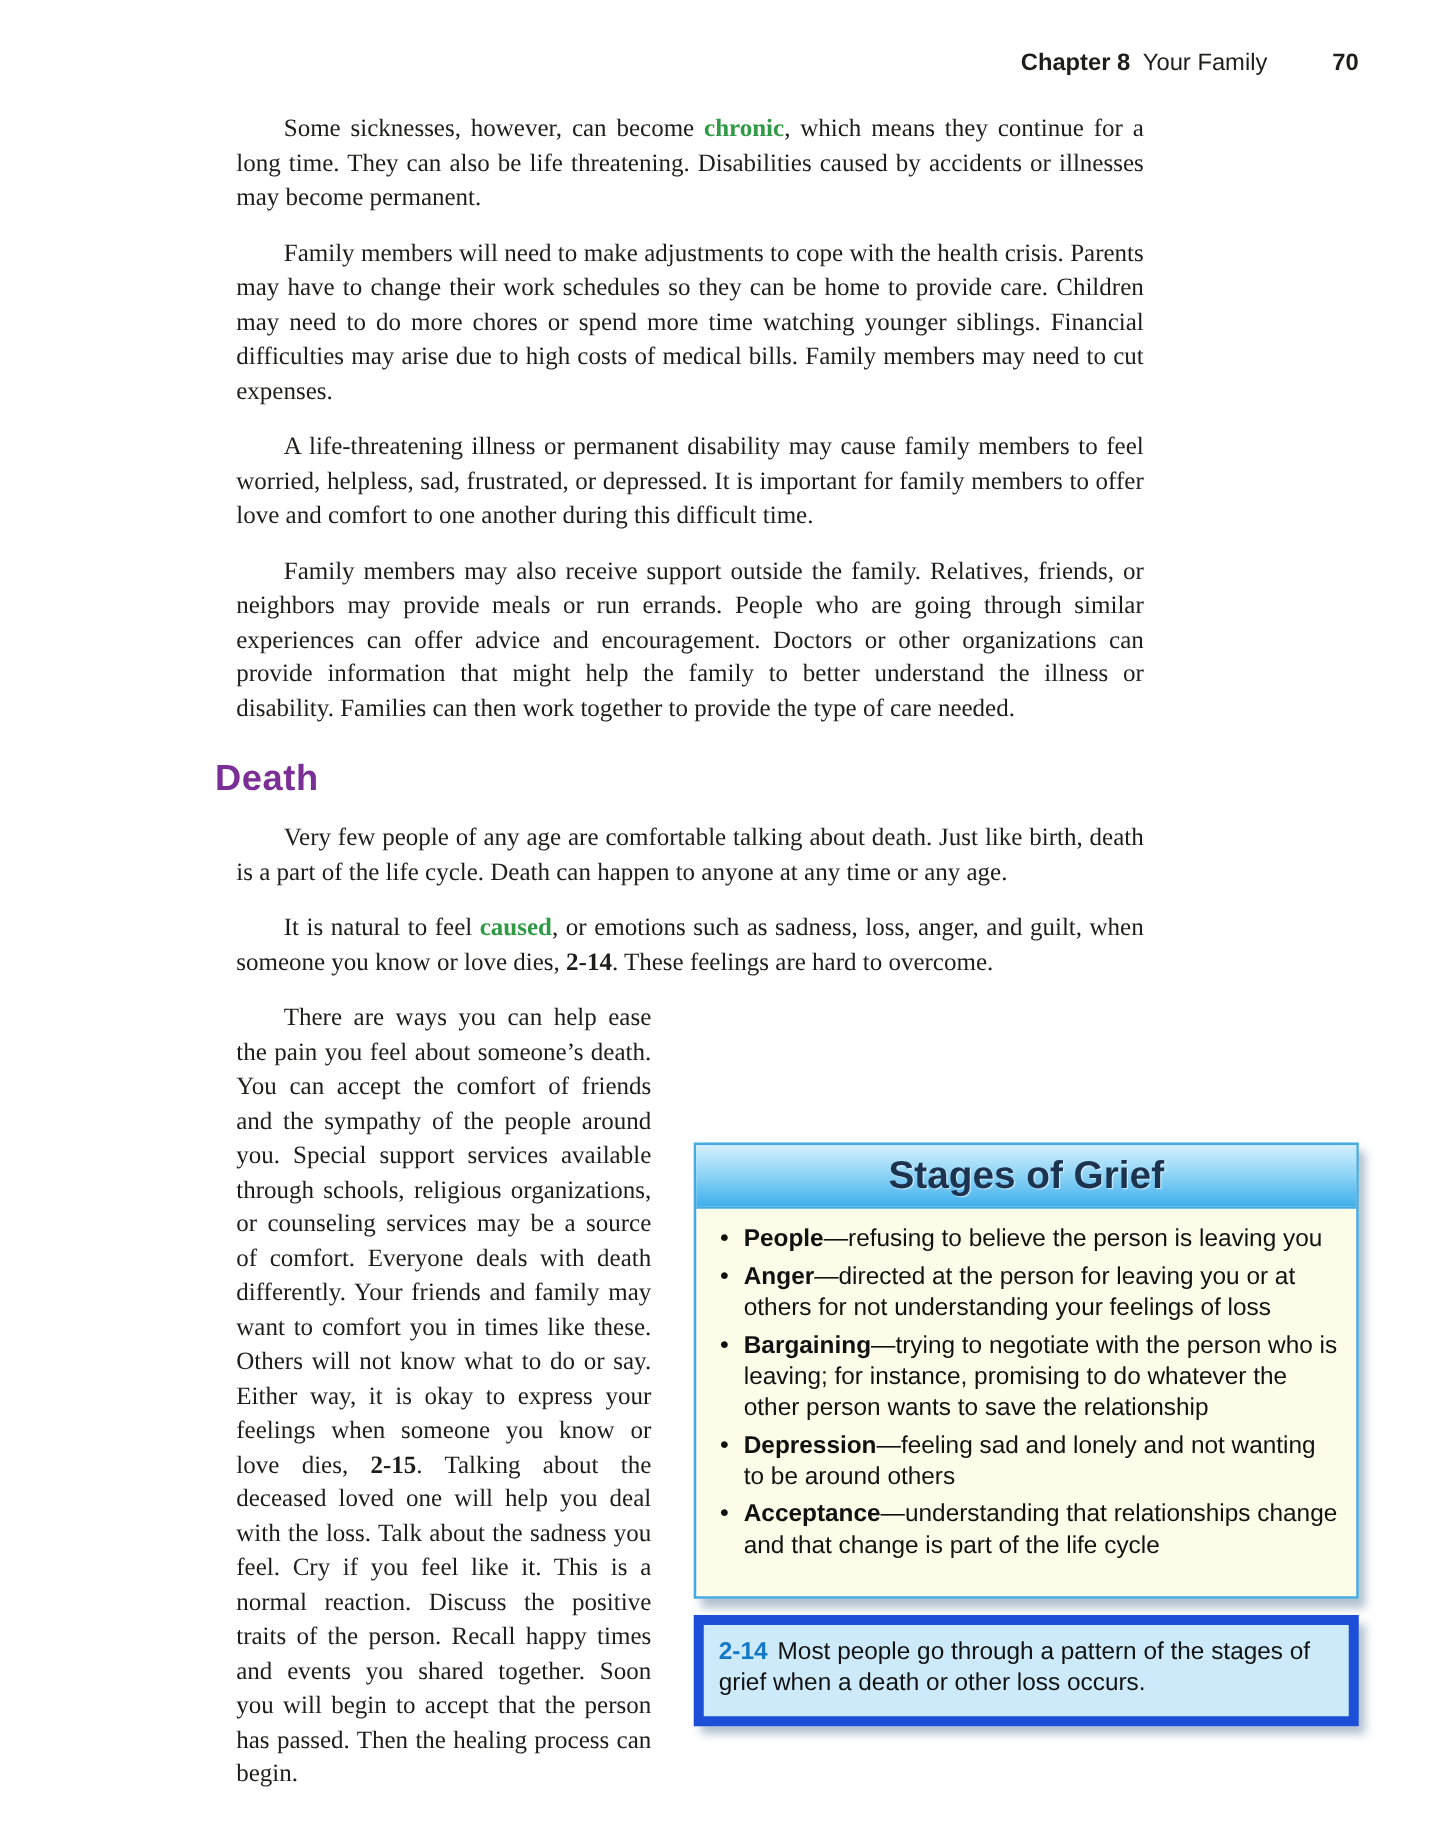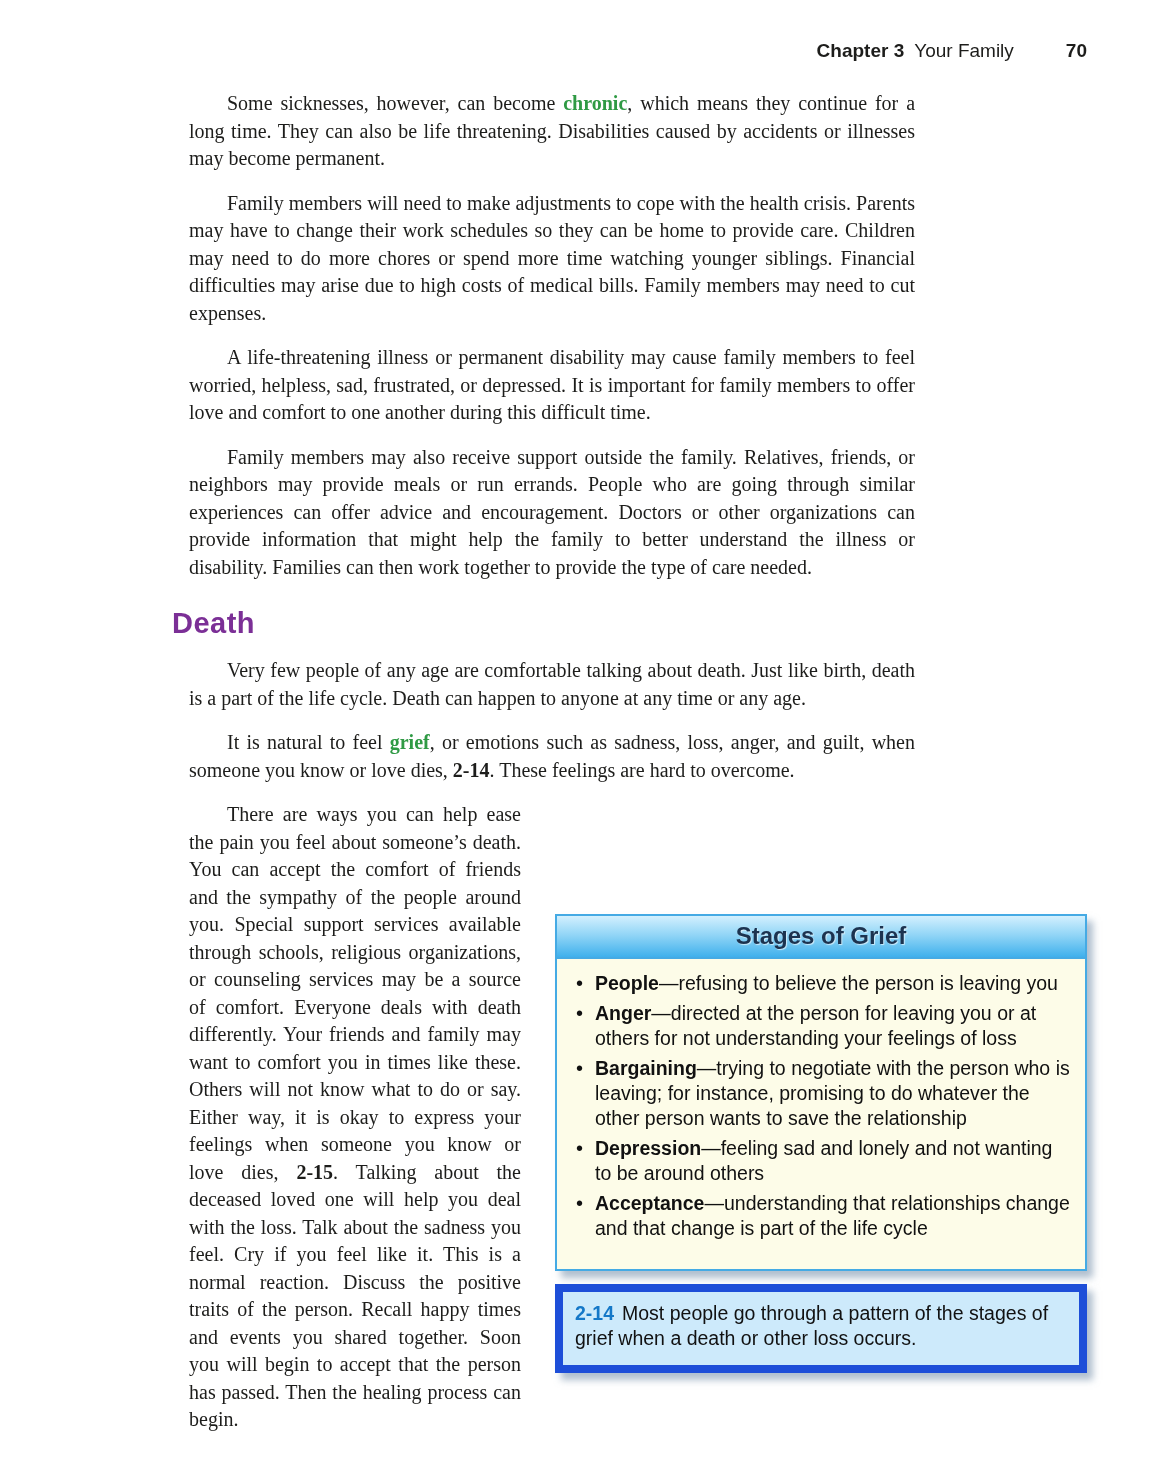--- a/index.html
+++ b/index.html
@@ -72,21 +72,21 @@
     background: #fdfce8;
     box-shadow: 6px 7px 7px rgba(125, 150, 175, 0.6);
   }
   .grief-box-header {
     background: linear-gradient(to bottom, #d3f0fe 0%, #8fd4f6 48%, #3fb0ec 100%);
     text-align: center;
     padding: 6px 0 7px 0;
     border-bottom: 2px solid #45aae4;
   }
   .grief-box-title {
-    font-size: 24px;
+    font-size: 31px;
     font-weight: bold;
     color: #1c3350;
     text-shadow: 1px 1px 1px rgba(255,255,255,0.65);
   }
   ul.grief-list {
     list-style: none;
     margin: 0;
     padding: 12px 12px 12px 12px;
   }
   ul.grief-list li {
@@ -127,36 +127,36 @@
     margin-right: 8px;
   }
 </style>
 </head>
 <body>
 
 <div class="page">
   <div class="content">
 
     <div class="running-head">
-      <span class="chapter">Chapter 3</span>
+      <span class="chapter">Chapter 8</span>
       <span class="section">Your Family</span>
       <span class="folio">70</span>
     </div>
 
     <div class="text-col">
 
       <p class="body-para"><span>Some sicknesses, however, can become </span><span class="kw-green">chronic</span><span>, which means they continue for a long time. They can also be life threatening. Disabilities caused by accidents or illnesses may become permanent.</span></p>
       <p class="body-para"><span>Family members will need to make adjustments to cope with the health crisis. Parents may have to change their work schedules so they can be home to provide care. Children may need to do more chores or spend more time watching younger siblings. Financial difficulties may arise due to high costs of medical bills. Family members may need to cut expenses.</span></p>
       <p class="body-para"><span>A life-threatening illness or permanent disability may cause family members to feel worried, helpless, sad, frustrated, or depressed. It is important for family members to offer love and comfort to one another during this difficult time.</span></p>
       <p class="body-para"><span>Family members may also receive support outside the family. Relatives, friends, or neighbors may provide meals or run errands. People who are going through similar experiences can offer advice and encouragement. Doctors or other organizations can provide information that might help the family to better understand the illness or disability. Families can then work together to provide the type of care needed.</span></p>
 
       <h2 class="death-heading">Death</h2>
 
       <p class="body-para"><span>Very few people of any age are comfortable talking about death. Just like birth, death is a part of the life cycle. Death can happen to anyone at any time or any age.</span></p>
-      <p class="body-para"><span>It is natural to feel </span><span class="kw-green">grief</span><span>, or emotions such as sadness, loss, anger, and guilt, when someone you know or love dies, </span><span class="ref-bold">2-14</span><span>. These feelings are hard to overcome.</span></p>
+      <p class="body-para"><span>It is natural to feel </span><span class="kw-green">caused</span><span>, or emotions such as sadness, loss, anger, and guilt, when someone you know or love dies, </span><span class="ref-bold">2-14</span><span>. These feelings are hard to overcome.</span></p>
 
       <div>
         <div class="grief-float">
           <div class="grief-box">
             <div class="grief-box-header">
               <span class="grief-box-title">Stages of Grief</span>
             </div>
             <ul class="grief-list">
                 <li><b>People</b>—refusing to believe the person is leaving you</li>
                 <li><b>Anger</b>—directed at the person for leaving you or at others for not understanding your feelings of loss</li>

